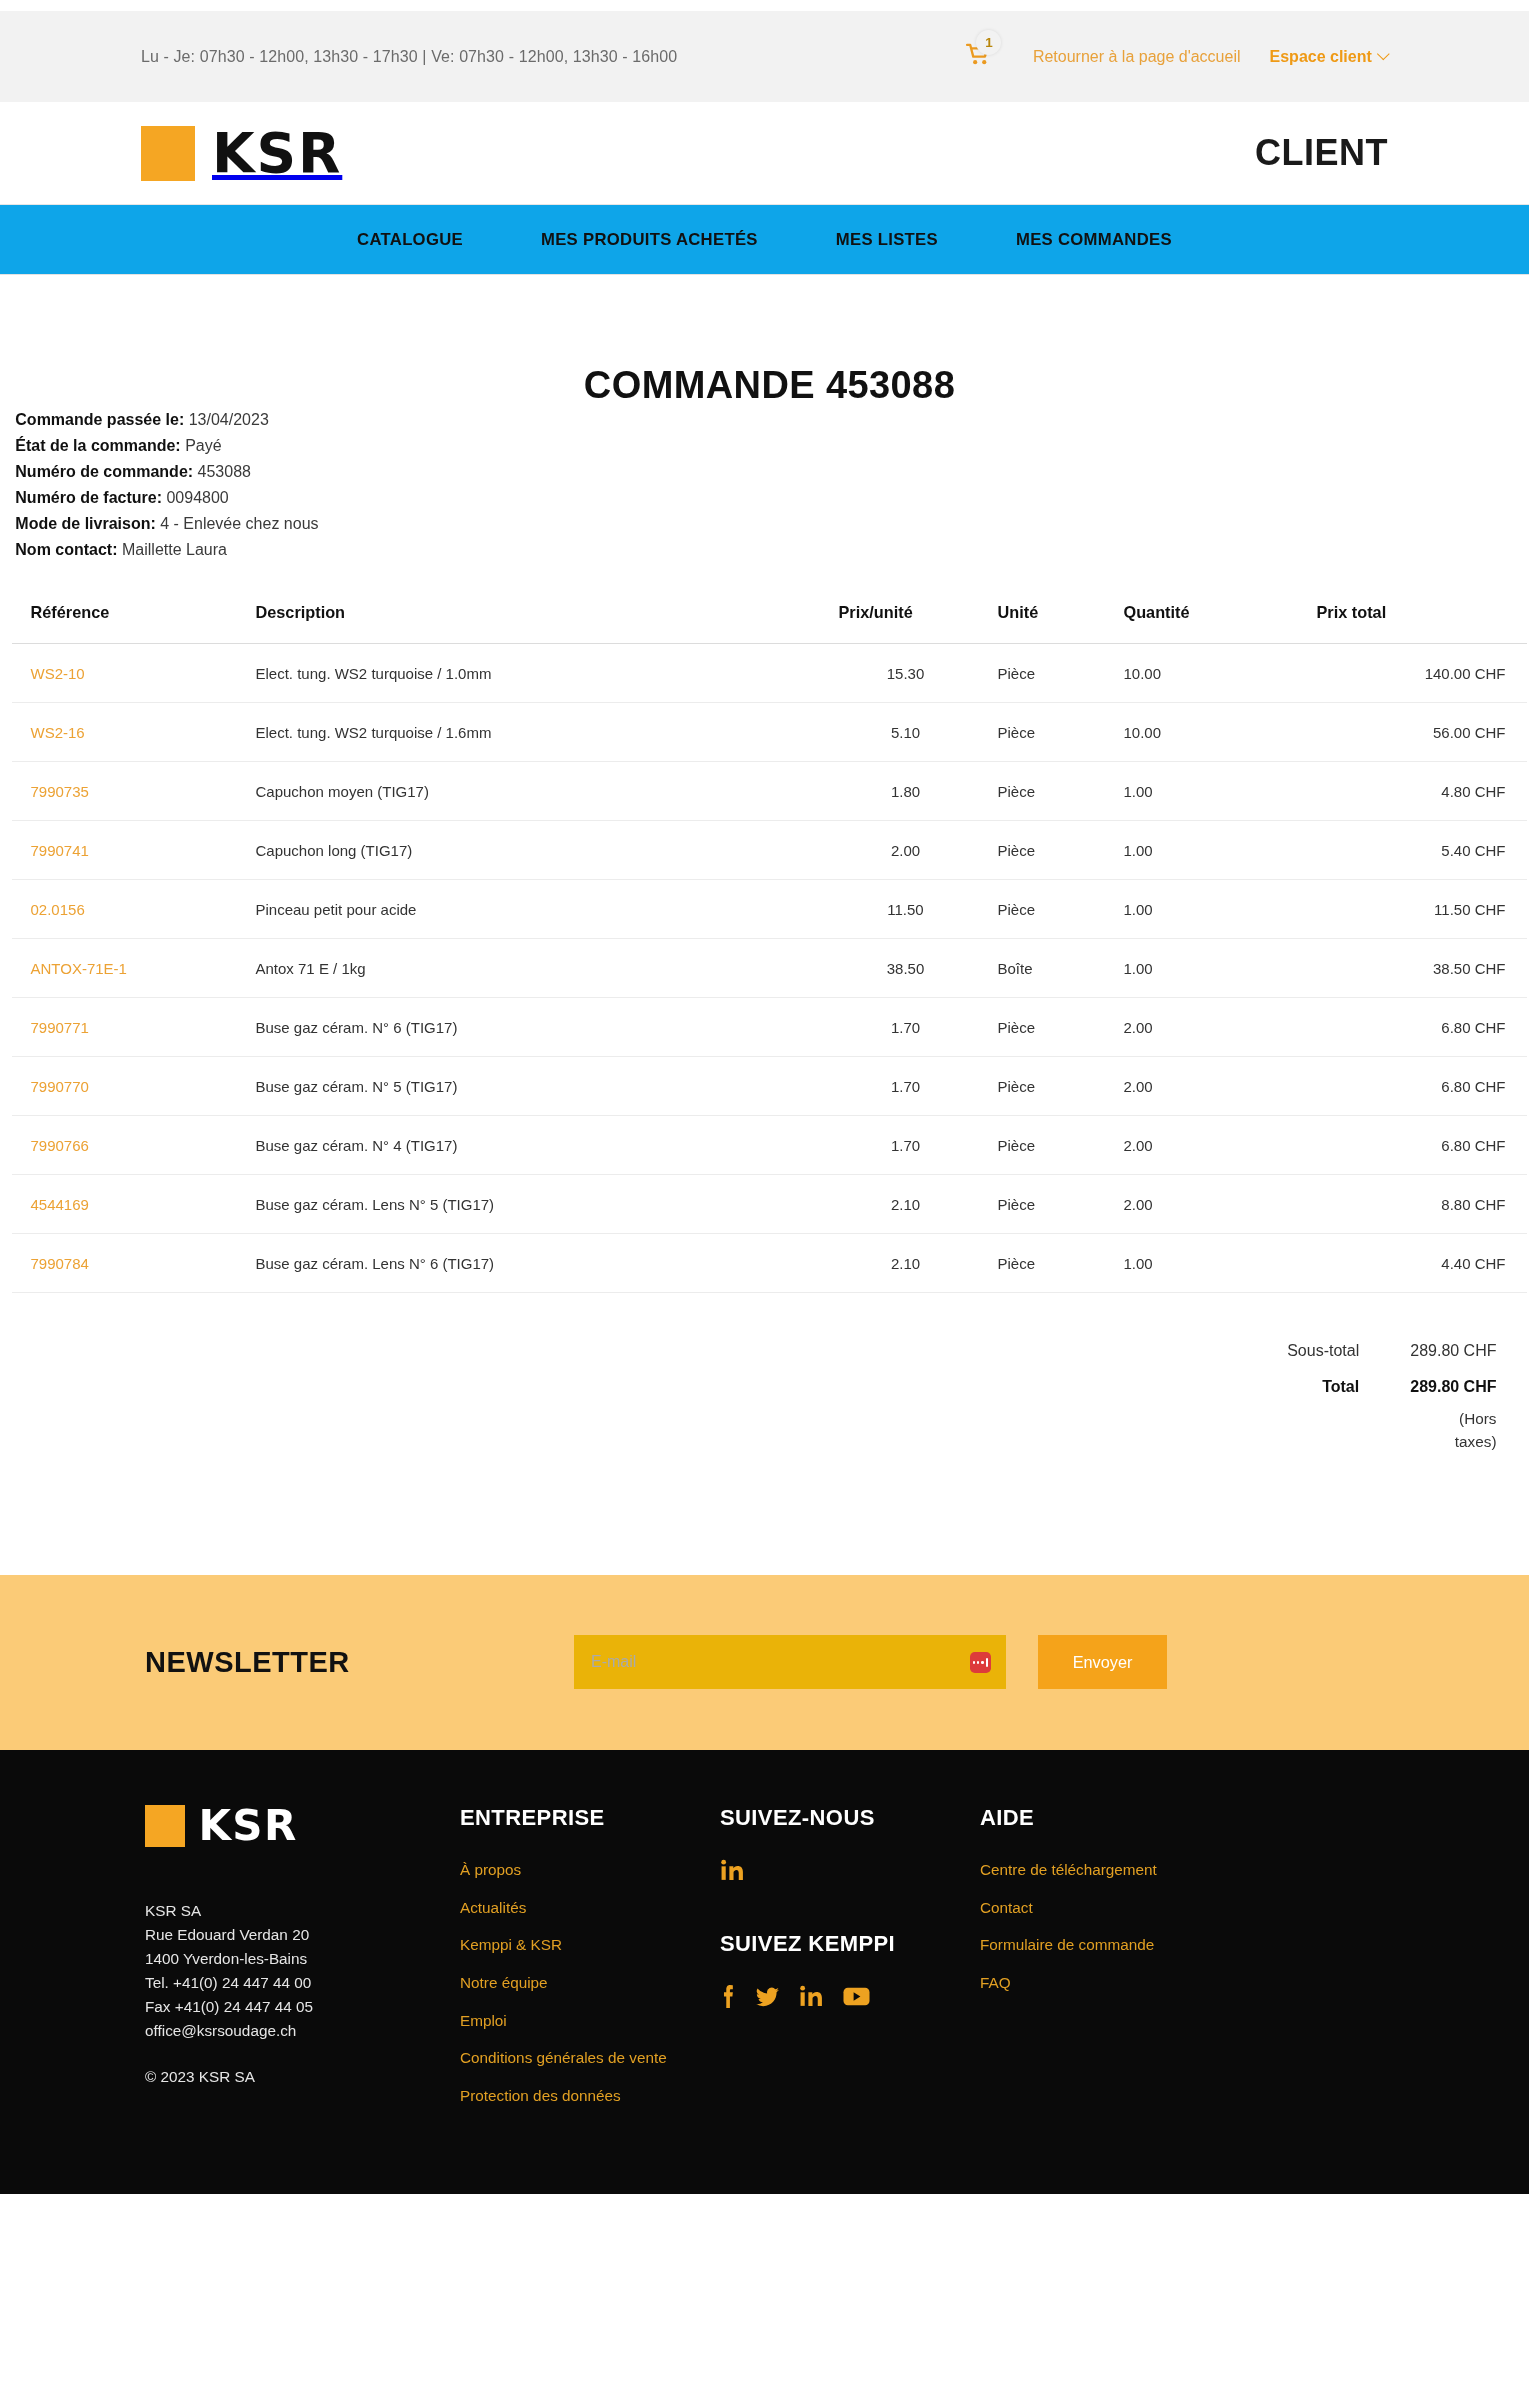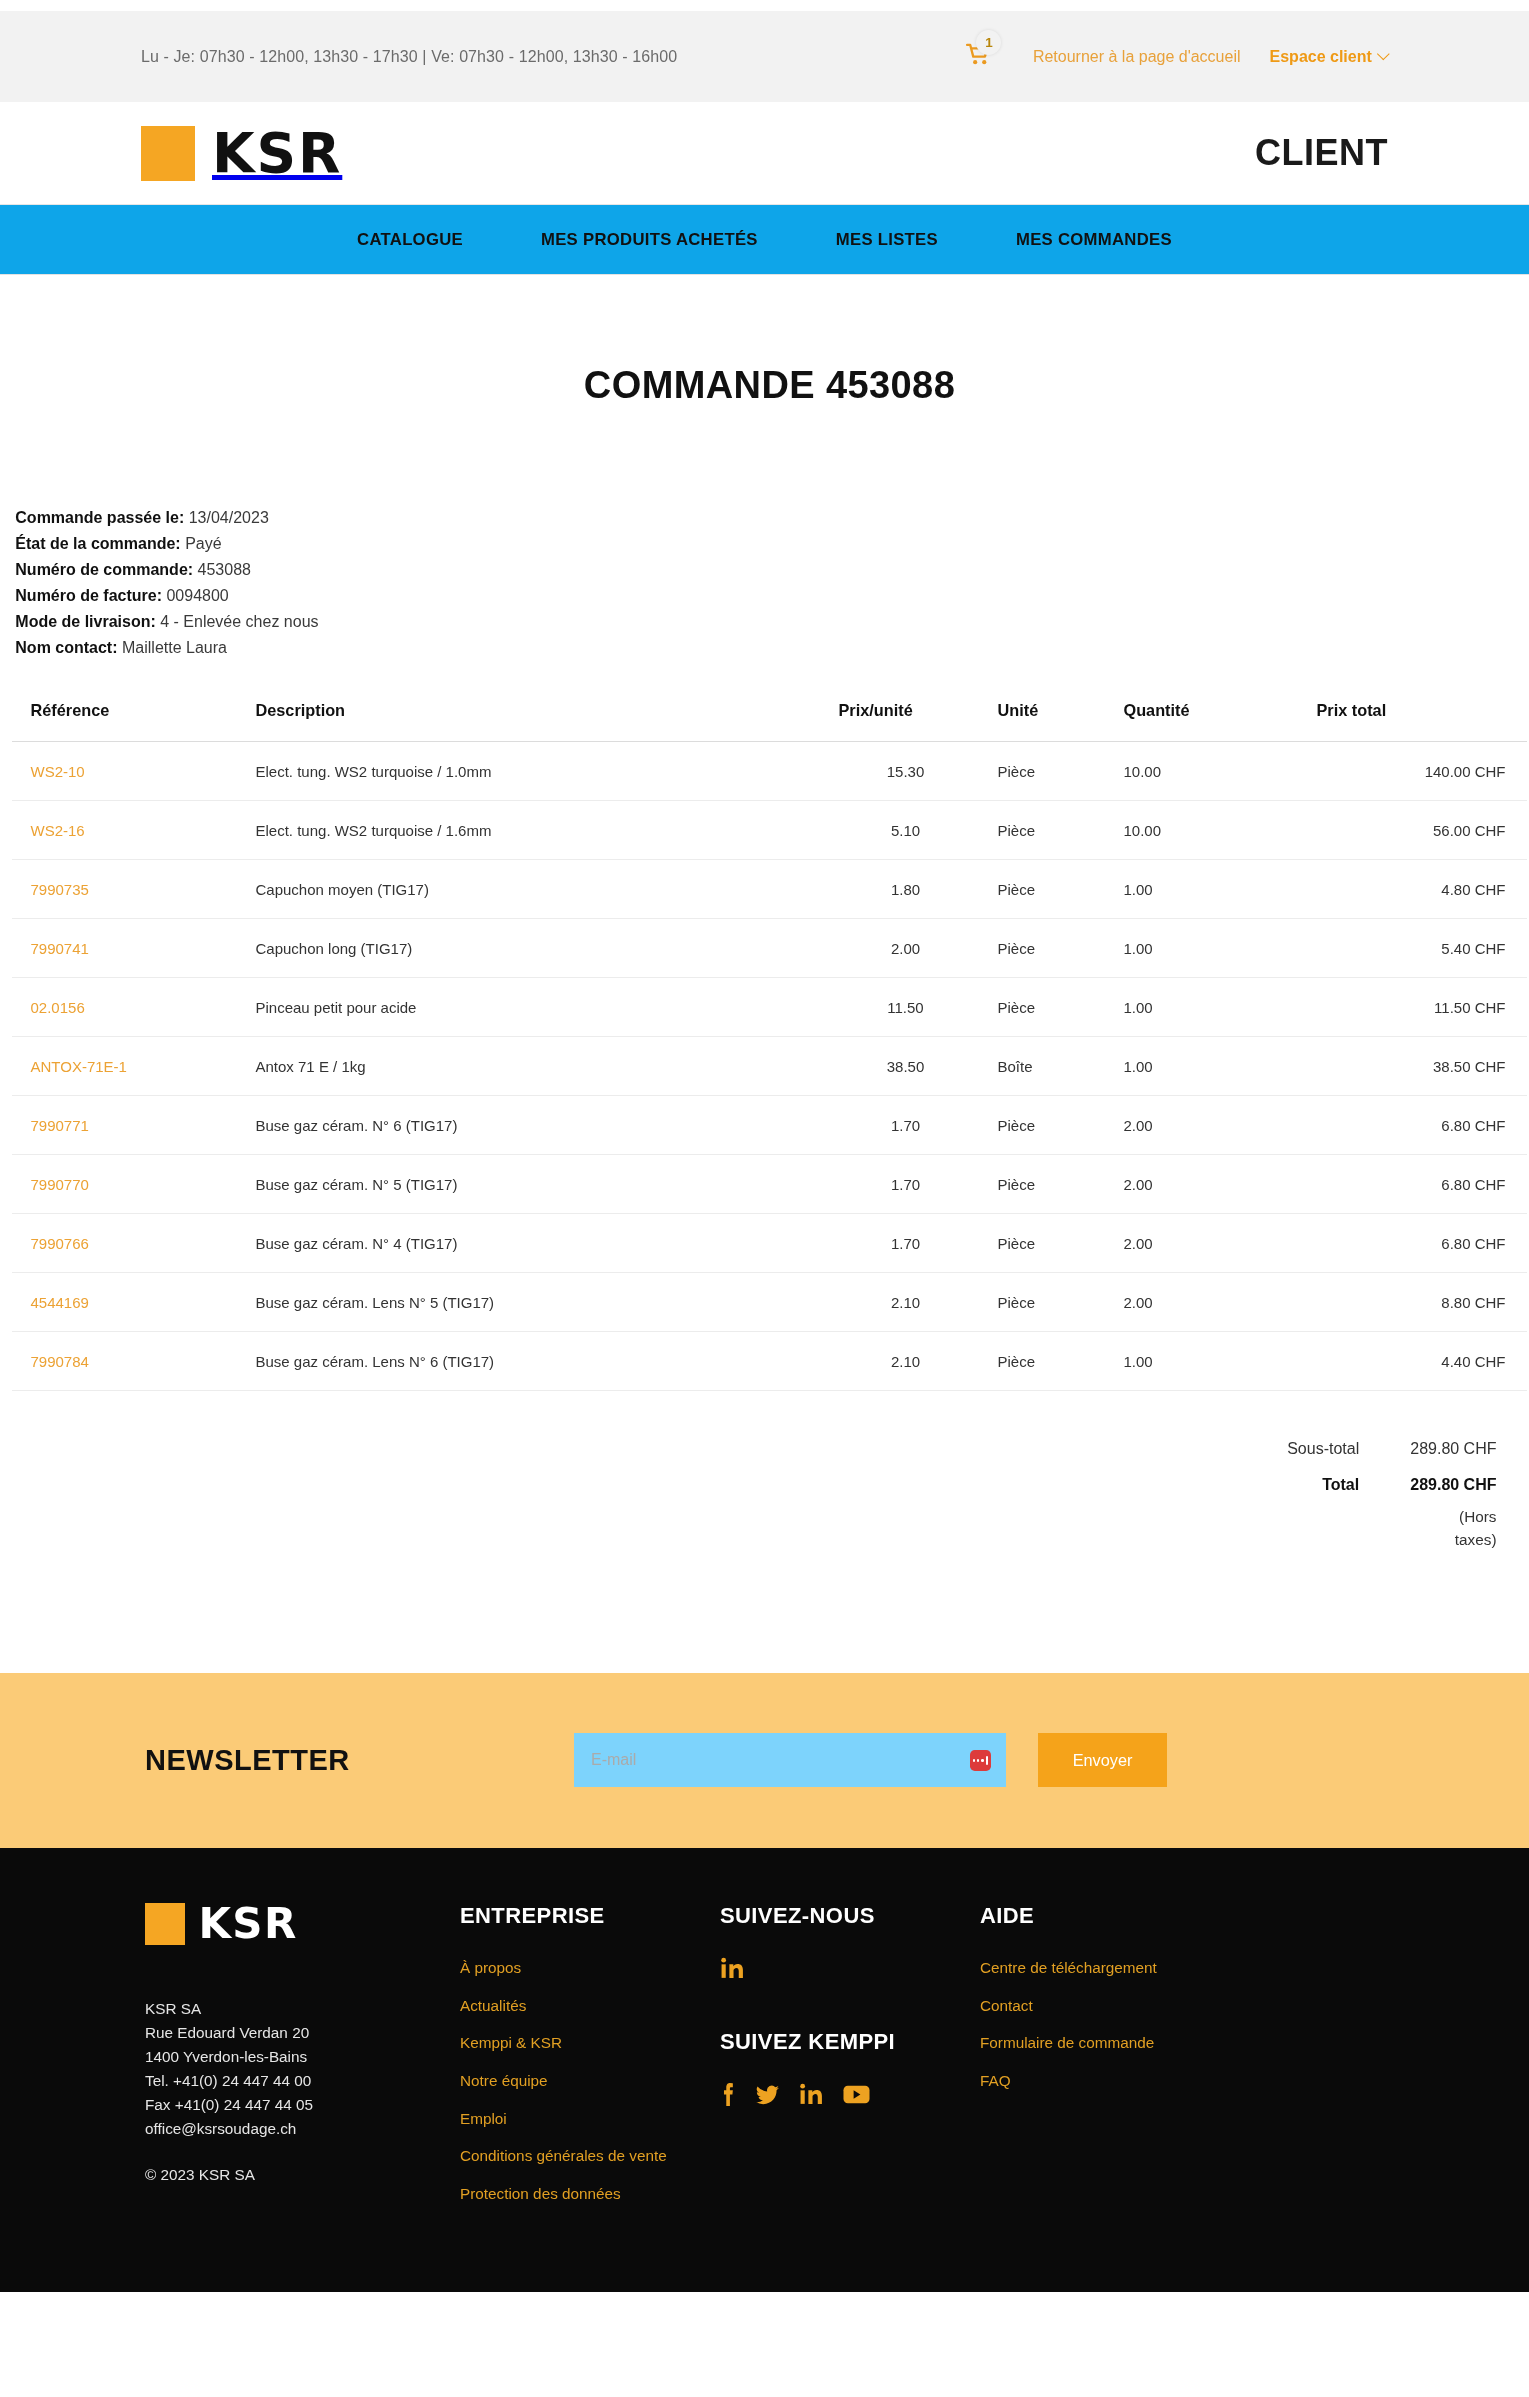--- a/index.html
+++ b/index.html
@@ -147,21 +147,20 @@
     color: #111;
     margin-left: 10px;
   }
 
   
   .content {
     padding: 0 11.5px;
     max-width: 1529px;
   }
   .meta {
-    margin-top: 98px;
     padding-left: 3.8px;
   }
   .meta-row {
     font-size: 16px;
     line-height: 26px;
     color: #2b2b2b;
     white-space: nowrap;
   }
   .meta-label { font-weight: 700; color: #111; }
   .meta-value { color: #3a3a3a; }
@@ -245,21 +244,21 @@
     font-size: 29px;
     font-weight: 700;
     letter-spacing: 0.5px;
     color: #111;
   }
   .nl-field {
     position: absolute;
     left: 574px;
     width: 432px;
     height: 54px;
-    background: #7dd3fc;
+    background: #eab308;
     display: flex;
     align-items: center;
     padding: 0 15.3px 0 17px;
     justify-content: space-between;
   }
   .nl-input {
     border: 0;
     outline: 0;
     font-size: 16px;
     font-family: "Liberation Sans", sans-serif;

